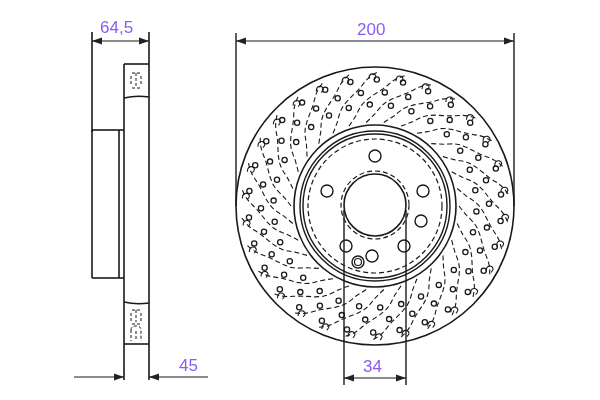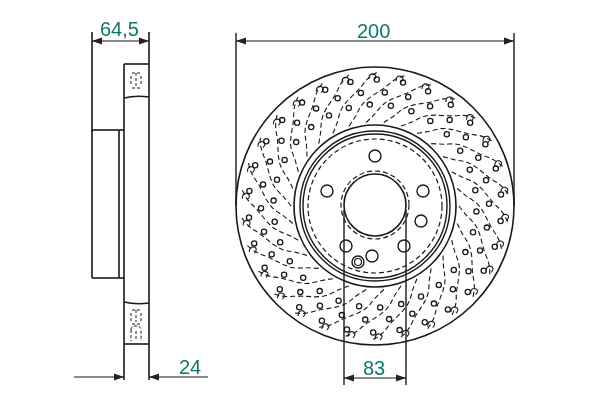--- a/index.html
+++ b/index.html
@@ -1,18 +1,18 @@
 <!DOCTYPE html>
 <html><head>
 <meta charset="utf-8">
 <style>
   html, body { margin: 0; padding: 0; background: #ffffff; }
   body { width: 600px; height: 400px; overflow: hidden; position: relative; font-family: "Liberation Sans", sans-serif; }
   #drawing { position: absolute; left: 0; top: 0; width: 600px; height: 400px; }
-  .dim-label { position: absolute; font-family: "Liberation Sans", sans-serif; font-size: 20px; color: #0f766e; line-height: 1; white-space: nowrap; }
+  .dim-label { position: absolute; font-family: "Liberation Sans", sans-serif; font-size: 17px; color: #8b5cf6; line-height: 1; white-space: nowrap; }
   #lbl-width { left: 100px; top: 19px; }
   #lbl-thick { left: 179px; top: 357px; }
   #lbl-dia { left: 357px; top: 21px; }
   #lbl-bore { left: 363px; top: 358px; }
 </style>
 </head>
 <body>
 
 <svg id="drawing" viewBox="0 0 600 400" xmlns="http://www.w3.org/2000/svg">
   <defs>
@@ -244,15 +244,15 @@
     <circle cx="375" cy="205" r="34" stroke-width="1.2" stroke-dasharray="5,3"></circle>
     <circle cx="375" cy="205" r="31" stroke-width="1.6"></circle>
 
     <line x1="344" y1="210" x2="344" y2="385" stroke-width="1.4"></line>
     <line x1="406" y1="210" x2="406" y2="385" stroke-width="1.4"></line>
     <line x1="344" y1="378" x2="406" y2="378" marker-start="url(#arr)" marker-end="url(#arr)" stroke-width="1.2"></line>
   </g>
 </svg>
 
 <div class="dim-label" id="lbl-width">64,5</div>
-<div class="dim-label" id="lbl-thick">24</div>
+<div class="dim-label" id="lbl-thick">45</div>
 <div class="dim-label" id="lbl-dia">200</div>
-<div class="dim-label" id="lbl-bore">83</div>
+<div class="dim-label" id="lbl-bore">34</div>
 
 </body></html>

